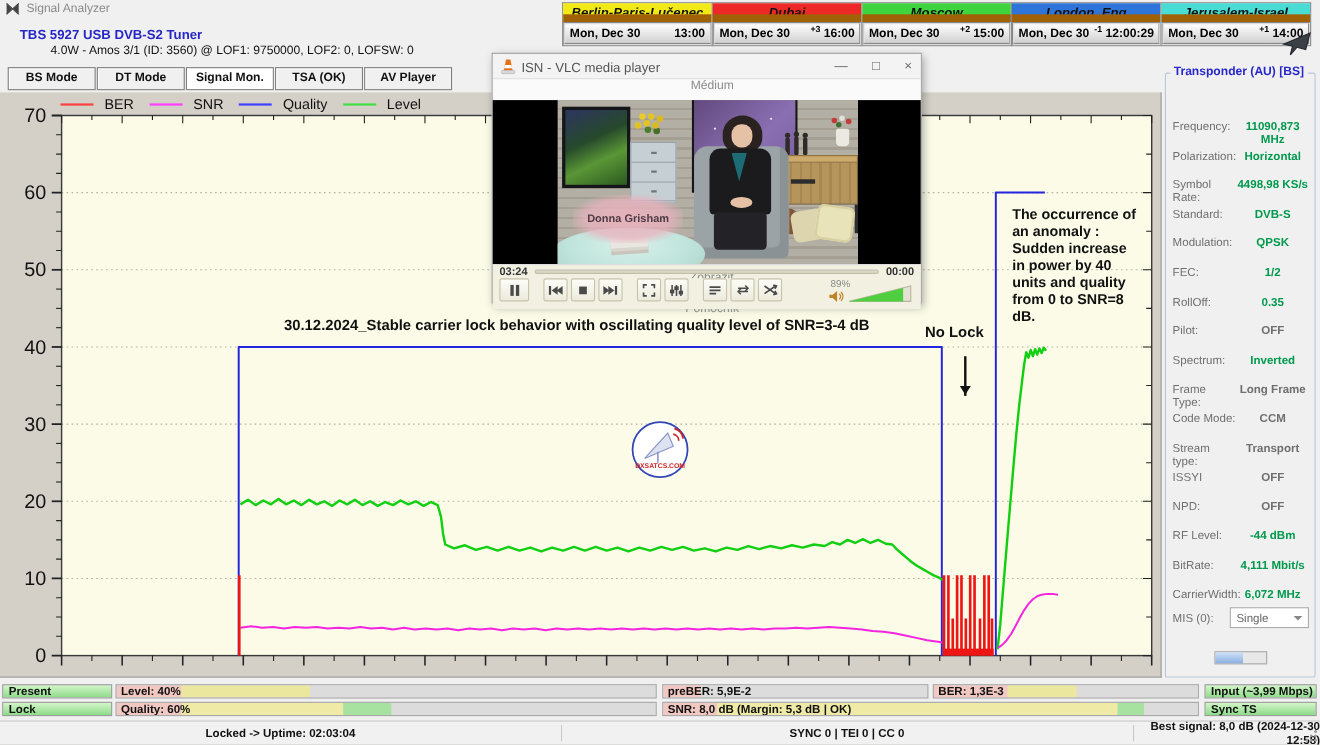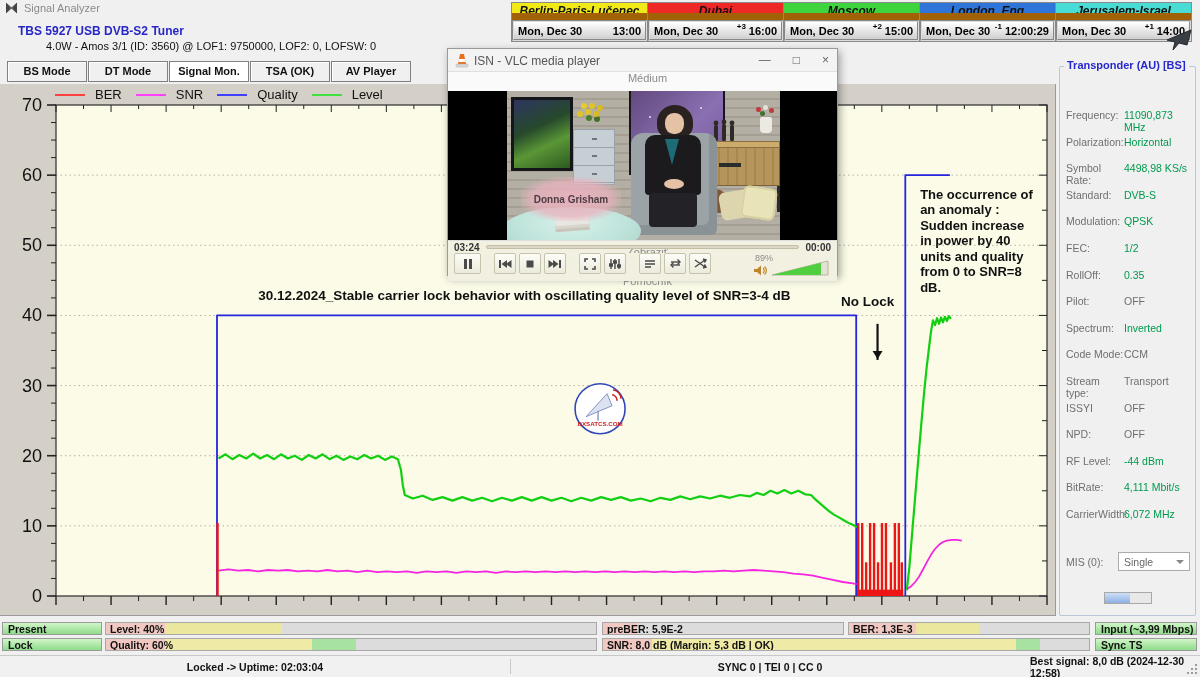--- a/index.html
+++ b/index.html
@@ -97,40 +97,40 @@
   .vol-pct { position:absolute; right:64px; top:0; font-size:9px; color:#8a8a8a; }
   .vol-tri { cursor:pointer; }
 
   
   .rpanel { position:absolute; left:1058px; top:58px; width:139px; height:558px; }
   .groupbox { position:absolute; inset:8px 1px 0 1px; border:1px solid #b9c7da; border-radius:2px; }
   .gb-title { position:absolute; left:6px; top:1px; background:#f0f0f0; padding:0 3px; font-size:11px; font-weight:bold; color:#2727cc; }
   .trows { position:absolute; left:8px; top:29px; width:124px;margin-top:22px; }
   .trow { display:flex; height:26.6px; align-items:flex-start; }
   .trow .tl { width:58px; color:#6f6f6f; font-size:10.5px; }
-  .trow .tv { flex:1; font-weight:normal; font-size:10.5px; }
+  .trow .tv { flex:1; font-weight:bold; font-size:10.5px;text-align:center; }
   .tv.green { color:#009a4e; }
   .tv.gray { color:#6f6f6f; }
   .mis-row { position:absolute; left:8px; top:494px; width:124px; display:flex; align-items:center; }
   .mis-row .tl { width:52px; color:#6f6f6f; font-size:10.5px; }
   .mis-select { flex:1; height:19px; background:#fff; border:1px solid #ababab; display:flex; align-items:center; padding:0 5px; color:#666; font-size:10.5px; cursor:pointer; position:relative; }
   .mis-select .chev { position:absolute; right:5px; top:7px; width:0; height:0; border-left:4px solid transparent; border-right:4px solid transparent; border-top:4px solid #888; }
   .mini-progress { position:absolute; left:46px; top:534px; width:48px; height:12px; border:1px solid #a8a8a8; background:#e8e8e8; }
   .mini-progress i { display:block; height:100%; width:55%; background:linear-gradient(#cfe0f6,#8cb0e2); }
 
   
   .status-rows { position:absolute; left:0; top:620px; width:1200px; height:34px;padding-left:32px; }
   .sbox { position:absolute; height:13px; background:linear-gradient(#d2f5c8,#8edc8a); border:1px solid #9a9a9a; font-size:10.5px; font-weight:bold; color:#111; padding-left:5px; line-height:12px; }
   .sbar { position:absolute; height:13px; border:1px solid #a8a8a8; background:#dcdcdc; overflow:hidden; }
   .sbar .segs { position:absolute; inset:0; display:flex; }
   .sbar .segs i { height:100%; }
   .sbar .lbl { position:absolute; left:4px; top:0; font-size:10.5px; font-weight:bold; color:#111; line-height:12px; white-space:nowrap; }
 
   
-  .statusbar { position:absolute; left:0; top:655px; width:1200px; height:22px; background:#f1f1f1; border-top:1px solid #c8c8c8; }
+  .statusbar { position:absolute; left:0; top:655px; width:1200px; height:22px; background:#f1f1f1; border-top:1px solid #c8c8c8;text-align:right; }
   .statusbar .cell { position:absolute; top:0; height:100%; display:flex; align-items:center; justify-content:center; font-size:10.5px; font-weight:bold; color:#111; }
   .statusbar .divider { position:absolute; top:3px; bottom:3px; width:1px; background:#c8c8c8; }
   .grip { position:absolute; right:2px; bottom:2px; width:12px; height:12px;
     background:radial-gradient(circle at 2px 10px,#9a9a9a 1px,transparent 1.5px),radial-gradient(circle at 6px 10px,#9a9a9a 1px,transparent 1.5px),radial-gradient(circle at 10px 10px,#9a9a9a 1px,transparent 1.5px),radial-gradient(circle at 6px 6px,#9a9a9a 1px,transparent 1.5px),radial-gradient(circle at 10px 6px,#9a9a9a 1px,transparent 1.5px),radial-gradient(circle at 10px 2px,#9a9a9a 1px,transparent 1.5px); }
 </style>
 </head>
 <body>
 
 <div class="app">
 
@@ -599,20 +599,24 @@
         </div>
         <div class="trow">
           <span class="tl">Pilot:</span>
           <span class="tv gray">OFF</span>
         </div>
         <div class="trow">
           <span class="tl">Spectrum:</span>
           <span class="tv green">Inverted</span>
         </div>
         <div class="trow">
+          <span class="tl">Frame Type:</span>
+          <span class="tv gray">Long Frame</span>
+        </div>
+        <div class="trow">
           <span class="tl">Code Mode:</span>
           <span class="tv gray">CCM</span>
         </div>
         <div class="trow">
           <span class="tl">Stream type:</span>
           <span class="tv gray">Transport</span>
         </div>
         <div class="trow">
           <span class="tl">ISSYI</span>
           <span class="tv gray">OFF</span>

